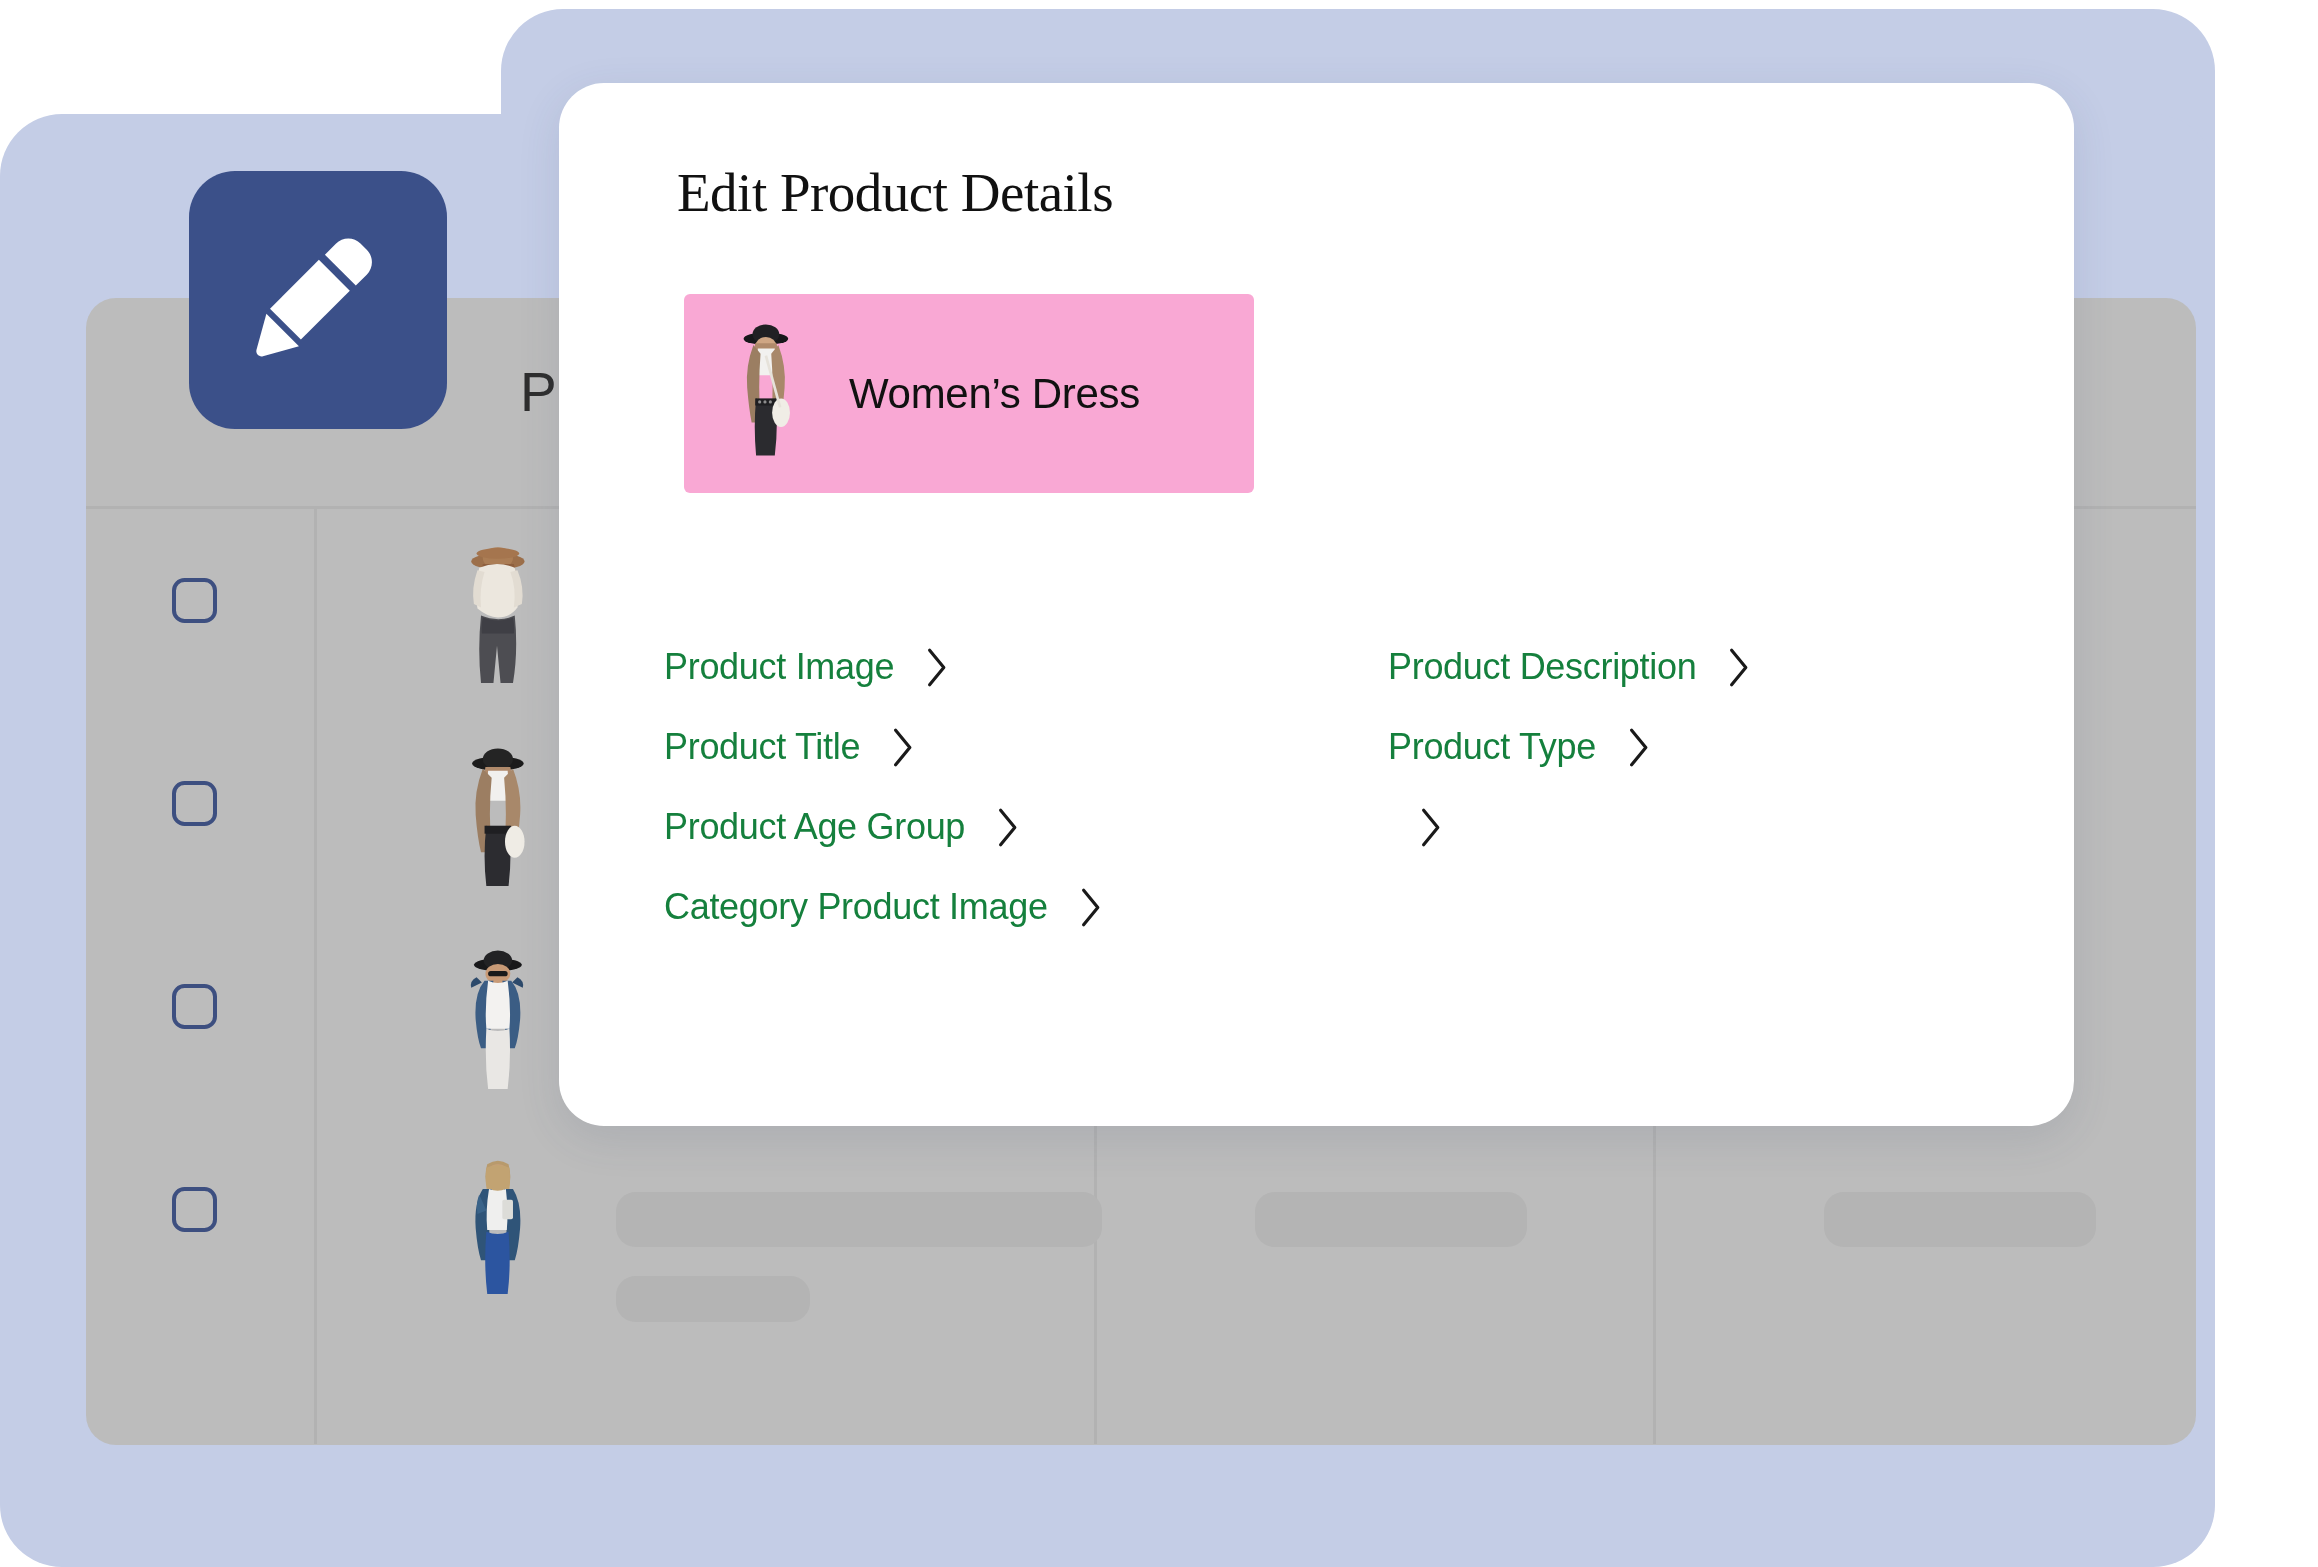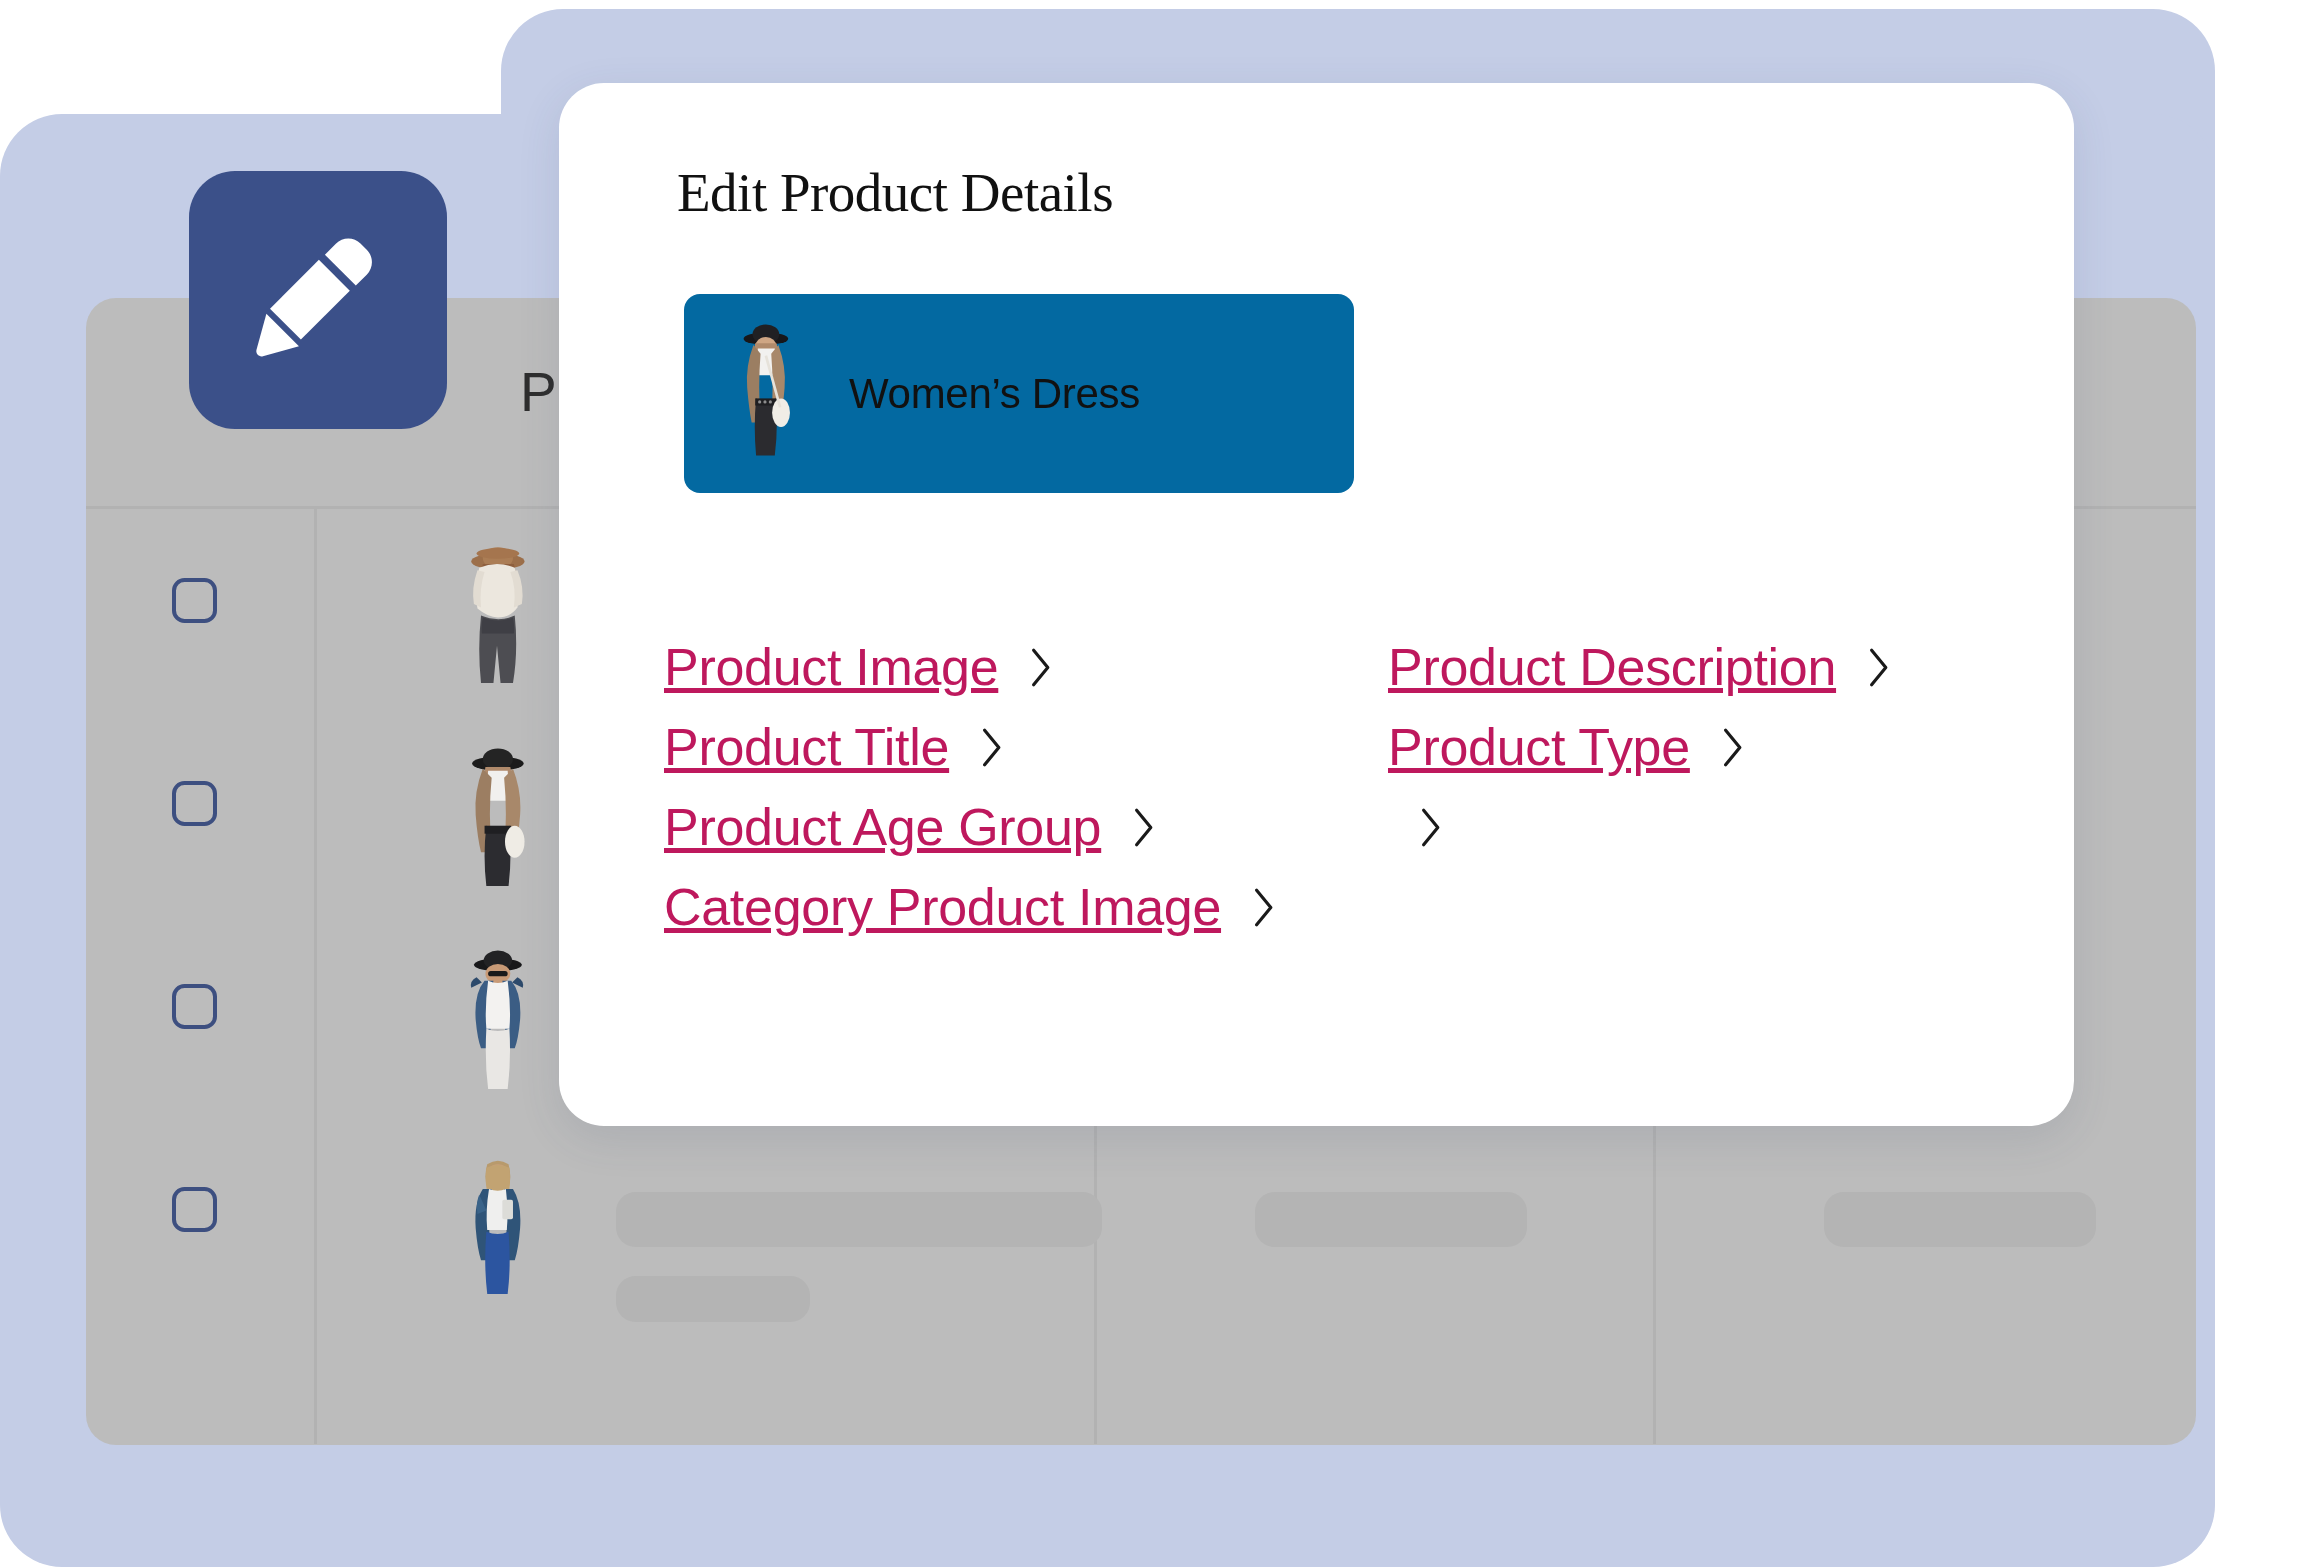--- a/index.html
+++ b/index.html
@@ -157,24 +157,24 @@
     line-height: 1;
     white-space: nowrap;
     font-family: Liberation Serif, serif;
   }
 
   
   .product-chip {
     position: absolute;
     left: 125px;
     top: 211px;
-    width: 670px;
+    width: 570px;
     height: 199px;
-    background: #0369a1;
-    border-radius: 16px;
+    background: #f9a8d4;
+    border-radius: 6px;
     display: flex;
     align-items: center;
   }
 
   .chip-thumb {
     width: 82px;
     height: 147px;
     margin-left: 40px;
     flex: 0 0 auto;
     background-size: contain;
@@ -202,26 +202,25 @@
     row-gap: 0px;
   }
 
   .field-item {
     display: flex;
     align-items: center;
     cursor: pointer;
   }
 
   .field-label {
-    font-size: 52px;
-    color: #be185d;
+    font-size: 36px;
+    color: #15803d;
     letter-spacing: -0.3px;
     white-space: nowrap;
     line-height: 1;
-    text-decoration: underline;
   }
 
   .chev {
     margin-left: 32px;
     display: inline-flex;
     align-items: center;
     flex: 0 0 auto;
   }
   .chev svg { width: 23px; height: 41px; display: block; }
 </style>

